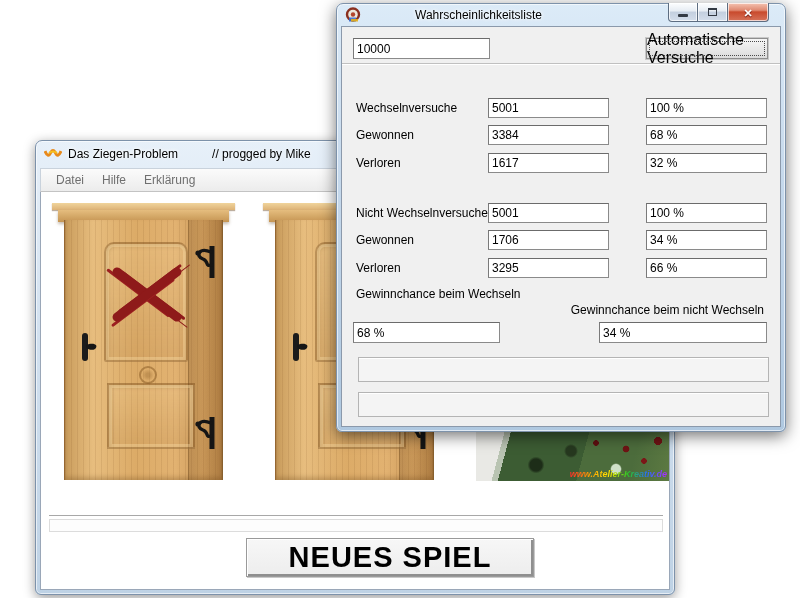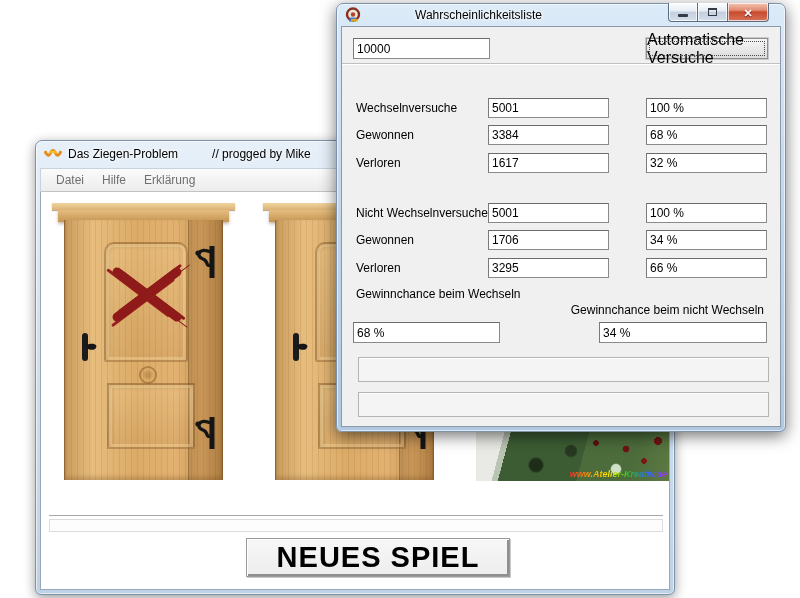--- a/index.html
+++ b/index.html
@@ -100,21 +100,21 @@
   .goat-watermark { position:absolute; right:2px; bottom:2px; font-size:9px;
     font-weight:bold; font-style:italic;
     background:linear-gradient(90deg,#ff2a2a,#ff9d00,#ffe400,#26c926,#2a6bff,#b02aff);
     -webkit-background-clip:text; background-clip:text; color:transparent; }
 
   .thin-line { position:absolute; left:8px; right:6px; top:323px; height:1px;
     background:#a8a8a8; }
   .strip-bar { position:absolute; left:8px; width:614px; top:327px; height:13px;
     border:1px solid #dcdcdc; background:#fdfdfd; }
 
-  .neues-btn { position:absolute; left:205px; top:346px; width:264px; height:39px;
+  .neues-btn { position:absolute; left:205px; top:346px; width:288px; height:39px;
     background:linear-gradient(180deg,#f7f7f7,#ededed);
     border:1px solid #9a9a9a;
     box-shadow: inset 1px 1px 0 #ffffff, inset -2px -2px 0 #8f8f8f, 1px 1px 0 #c9c9c9;
     display:flex; align-items:center; justify-content:center;
     font-size:29px; font-weight:bold; letter-spacing:1px; color:#000; }
 
   
   #prob-win { left:336px; top:3px; width:450px; height:429px; z-index:2;
     background:linear-gradient(180deg,#dcebf8 0%,#c6d9ec 40%,#afc8e0 100%);
     box-shadow:0 4px 16px rgba(0,0,0,.55); }

